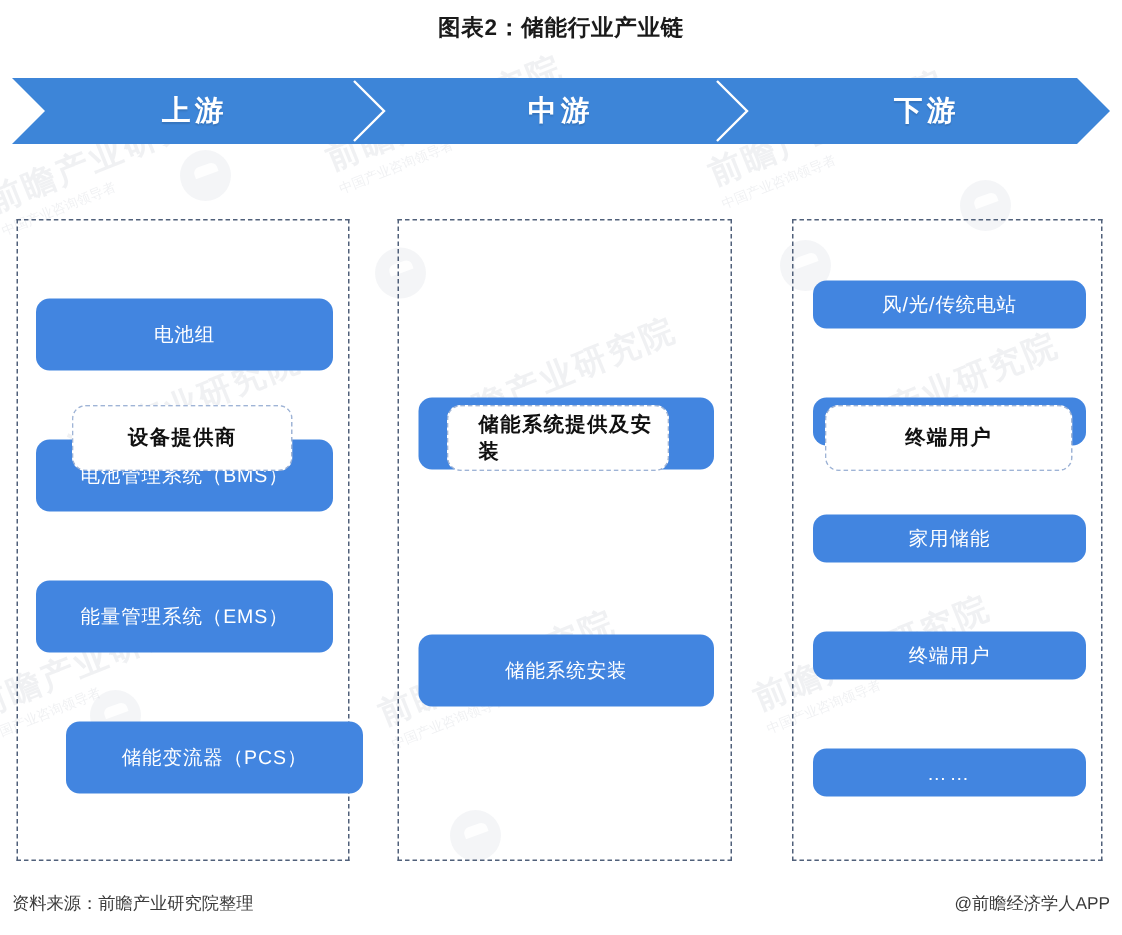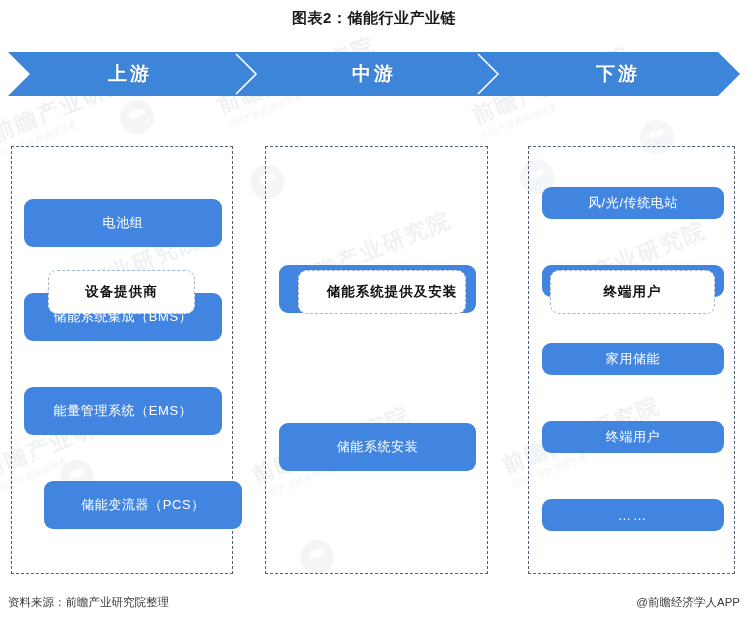--- a/index.html
+++ b/index.html
@@ -133,21 +133,21 @@
     align-items: center;
     justify-content: center;
     font-size: 13.5px;
     font-weight: 700;
     color: #111111;
     letter-spacing: 1px;
     box-sizing: border-box;
     z-index: 12;
   }
   .hdr-up   { left: 26px;  width: 147px; }
-  .hdr-mid  { left: 33px;  width: 168px; padding-left: 20px; }
+  .hdr-mid  { left: 33px;  width: 148px; padding-left: 20px; }
   .hdr-down { left: 22px;  width: 165px; }
 
   .node {
     position: absolute;
     background: #4285e0;
     border-radius: 9px;
     display: flex;
     align-items: center;
     justify-content: center;
     color: #ffffff;
@@ -239,21 +239,21 @@
     <div class="banner-seg">上游</div>
     <div class="banner-seg">中游</div>
     <div class="banner-seg">下游</div>
   </div>
 </div>
 
 <div class="columns">
 
   <div class="col col-up">
     <div class="node up-0">电池组</div>
-    <div class="node up-1">储能系统集成（BMS）</div>
+    <div class="node up-1">电池管理系统（BMS）</div>
     <div class="node up-2">能量管理系统（EMS）</div>
     <div class="node up-3">储能变流器（PCS）</div>
   </div>
   <div class="col-header hdr-up" style="top:124px; left:37px;">设备提供商</div>
 
   <div class="col col-mid">
     <div class="node mid-0">储能系统集成</div>
     <div class="node mid-1">储能系统安装</div>
   </div>
   <div class="col-header hdr-mid" style="top:124px; left:287px;">储能系统提供及安装</div>

